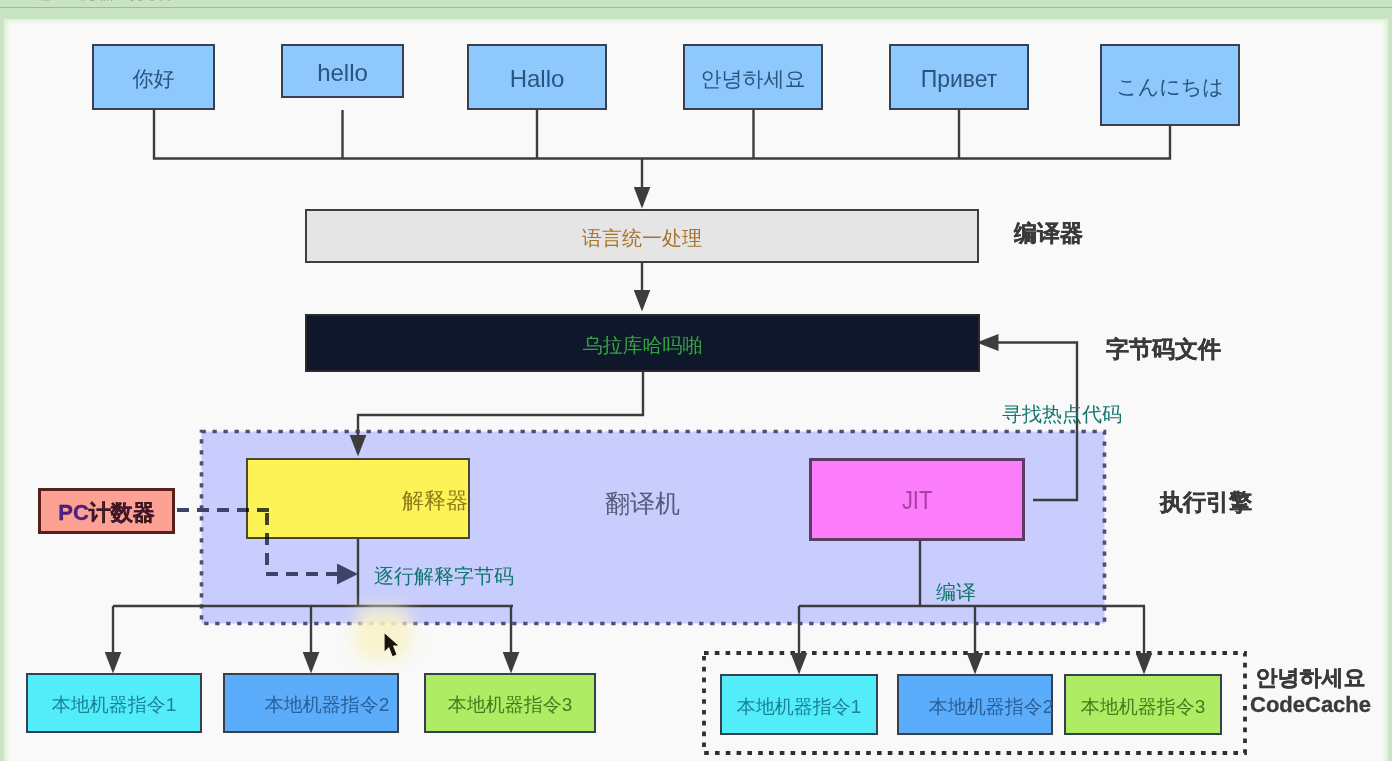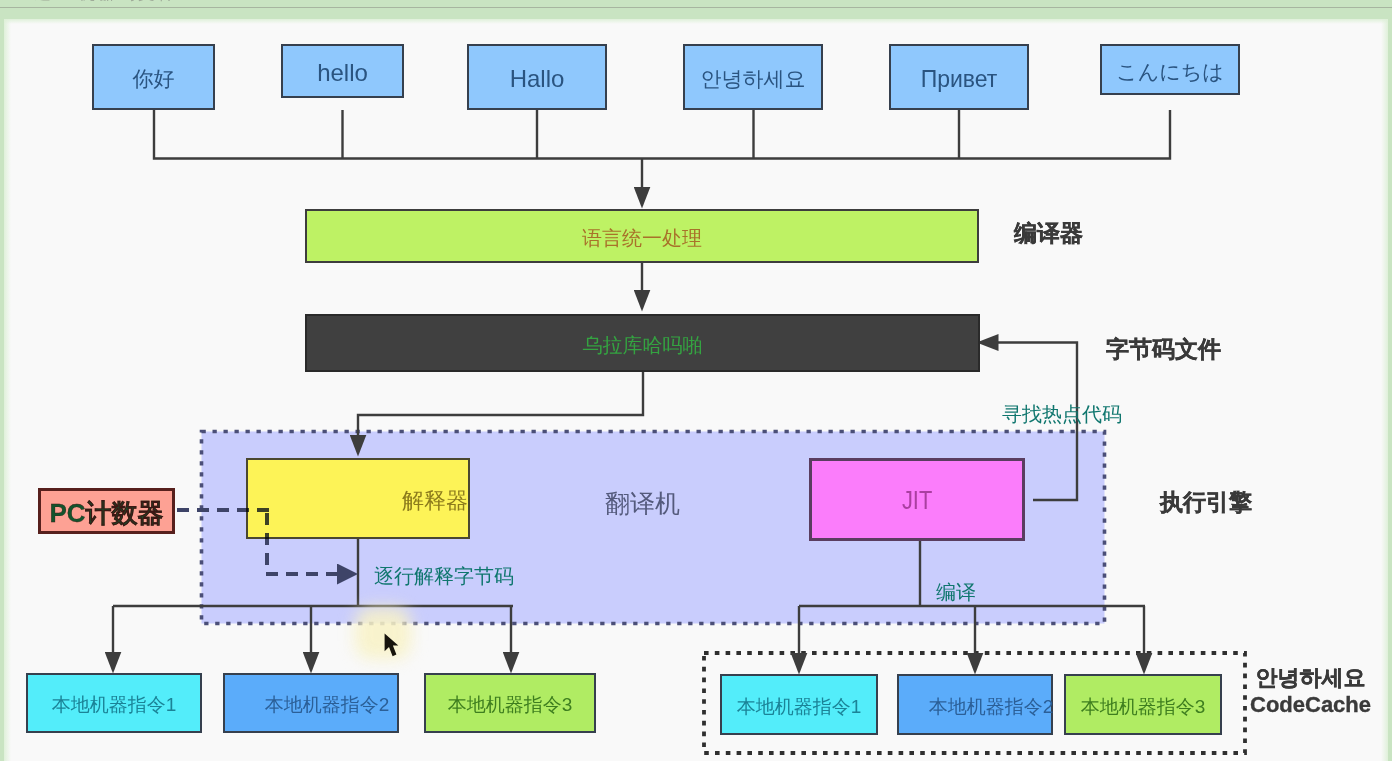--- a/index.html
+++ b/index.html
@@ -20,23 +20,23 @@
   #content{position:absolute;left:0;top:0;width:1392px;height:770px;z-index:1;}
   #nodes{position:absolute;left:0;top:0;width:1392px;height:770px;z-index:9;border-radius:32px;}
   .lang-box,.orange-box,.green-box,.red-box,.yellow-box,.magenta-box,.native-box{
     position:absolute;box-sizing:border-box;display:flex;align-items:center;justify-content:center;
     white-space:nowrap;}
   .lang-box span,.orange-box span,.green-box span,.red-box span,.yellow-box span,
   .magenta-box span,.native-box span{display:inline-block;transform:translateY(1.5px);}
   .lang-box{background:#8fc8fd;border:2.5px solid #36404e;color:#2a5480;font-size:24px;}
   .lang-box.cjk{font-size:21px;}
   .lang-box.cyr{font-size:23px;}
-  .orange-box{background:#bef264;border:2.5px solid #3d3d3d;color:#a8722a;font-size:20px;}
-  .green-box{background:#404040;border:2.5px solid #2a2a2a;color:#34a341;font-size:20px;}
-  .red-box{background:#fda194;border:3px solid #57201d;color:#14532d;font-size:26px;font-weight:bold;-webkit-text-stroke:0.3px #3c1613;}
+  .orange-box{background:#e5e5e5;border:2.5px solid #3d3d3d;color:#a8722a;font-size:20px;}
+  .green-box{background:#0f172a;border:2.5px solid #2a2a2a;color:#34a341;font-size:20px;}
+  .red-box{background:#fda194;border:3px solid #57201d;color:#4c1d95;font-size:22px;font-weight:bold;-webkit-text-stroke:0.3px #3c1613;}
   .yellow-box{background:#fdf357;border:2.5px solid #4a4730;color:#8c7b1c;font-size:22px;justify-content:flex-end;}
   .magenta-box{background:#fb7dfb;border:3px solid #5a3d60;color:#a93fa0;font-size:26px;}
   .magenta-box span{display:inline-block;transform:scaleX(0.84) translateY(1px);}
   .native-box{border:2.5px solid #36404e;font-size:19px;}
   .native-box.cyan{color:#1b8397;}
   .native-box.blue{color:#2b5f97;padding-left:32px;}
   .native-box.lime{color:#3e7e1f;}
   .region-svg{position:absolute;left:0;top:0;}
   .side-label{position:absolute;white-space:nowrap;font-size:23px;font-weight:bold;color:#3a3a3a;line-height:1.12;-webkit-text-stroke:0.35px #3a3a3a;}
   .side-label.two-line{font-size:22px;line-height:27px;text-align:center;}
@@ -122,21 +122,21 @@
       </div>
     <div class="lang-box" style="left:467px;top:44px;width:140px;height:66px;">
         <span>Hallo</span>
       </div>
     <div class="lang-box cjk" style="left:683px;top:44px;width:140px;height:66px;">
         <span>안녕하세요</span>
       </div>
     <div class="lang-box cyr" style="left:889px;top:44px;width:140px;height:66px;">
         <span>Привет</span>
       </div>
-    <div class="lang-box cjk" style="left:1100px;top:44px;width:140px;height:51px;">
+    <div class="lang-box cjk" style="left:1100px;top:44px;width:140px;height:82px;">
         <span>こんにちは</span>
       </div>
 
     <div class="orange-box" style="left:305px;top:209px;width:674px;height:54px;">
         <span>语言统一处理</span>
       </div>
     <div class="side-label" style="left:1014px;top:221px;">编译器</div>
 
     <div class="green-box" style="left:305px;top:314px;width:675px;height:58px;">
         <span>乌拉库哈吗啪</span>

